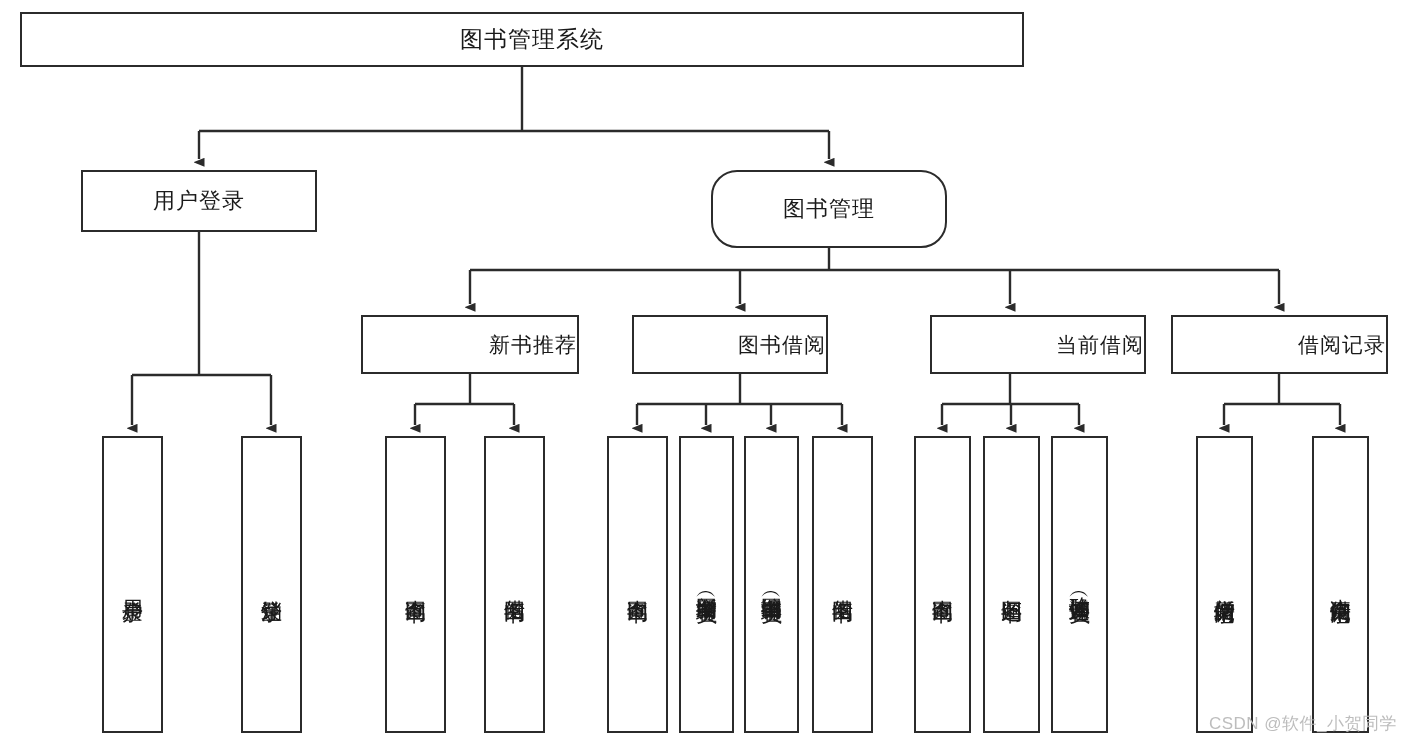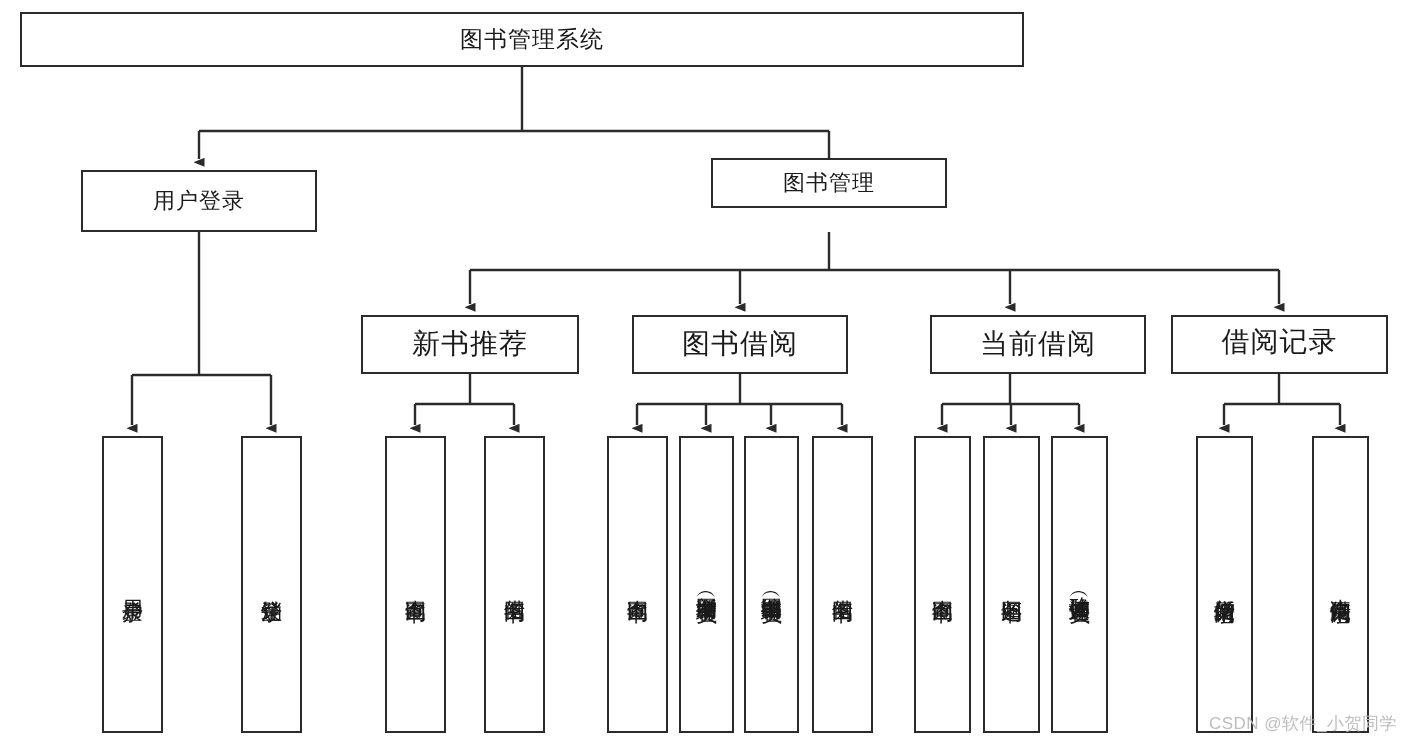--- a/index.html
+++ b/index.html
@@ -37,21 +37,22 @@
     color: #1a1a1a;
     text-align: center;
   }
   .node.level-root {
     font-size: 23px;
   }
   .node.level-2 {
     font-size: 22px;
   }
   .node.level-3 {
-    font-size: 28px;
+    font-size: 21px;
+    justify-content: flex-end;
   }
   .node.leaf {
     font-size: 21px;
     padding: 6px 0;
   }
   .vtext {
     writing-mode: vertical-rl;
     text-orientation: upright;
     line-height: 1.14;
     letter-spacing: 1px;
@@ -120,33 +121,33 @@
       </g>
   </svg>
 
   <div id="nodes">
       <div class="node level-root" style="left: 20px; top: 12px; width: 1004px; height: 55px; padding-left: 20px;">
         <span class="htext">图书管理系统</span>
       </div>
       <div class="node level-2" style="left: 81px; top: 170px; width: 236px; height: 62px;">
         <span class="htext">用户登录</span>
       </div>
-      <div class="node level-2" style="left: 711px; top: 158px; width: 236px; height: 50px;">
+      <div class="node level-2" style="left: 711px; top: 170px; width: 236px; height: 78px; border-radius: 26px;">
         <span class="htext">图书管理</span>
       </div>
       <div class="node level-3" style="left: 361px; top: 315px; width: 218px; height: 59px;">
         <span class="htext">新书推荐</span>
       </div>
-      <div class="node level-3" style="left: 632px; top: 315px; width: 216px; height: 59px;">
+      <div class="node level-3" style="left: 632px; top: 315px; width: 196px; height: 59px;">
         <span class="htext">图书借阅</span>
       </div>
       <div class="node level-3" style="left: 902px; top: 315px; width: 216px; height: 59px; margin-left: 28px;">
         <span class="htext">当前借阅</span>
       </div>
-      <div class="node level-3" style="left: 1171px; top: 315px; width: 217px; height: 59px; font-family: Liberation Mono, monospace;">
+      <div class="node level-3" style="left: 1171px; top: 315px; width: 217px; height: 59px;">
         <span class="htext">借阅记录</span>
       </div>
       <div class="node level-leaf leaf" style="left: 102px; top: 436px; width: 61px; height: 297px;">
         <span class="vtext">用户登录</span>
       </div>
       <div class="node level-leaf leaf" style="left: 241px; top: 436px; width: 61px; height: 297px;">
         <span class="vtext">注销登录</span>
       </div>
       <div class="node level-leaf leaf" style="left: 385px; top: 436px; width: 61px; height: 297px;">
         <span class="vtext">查询图书</span>

